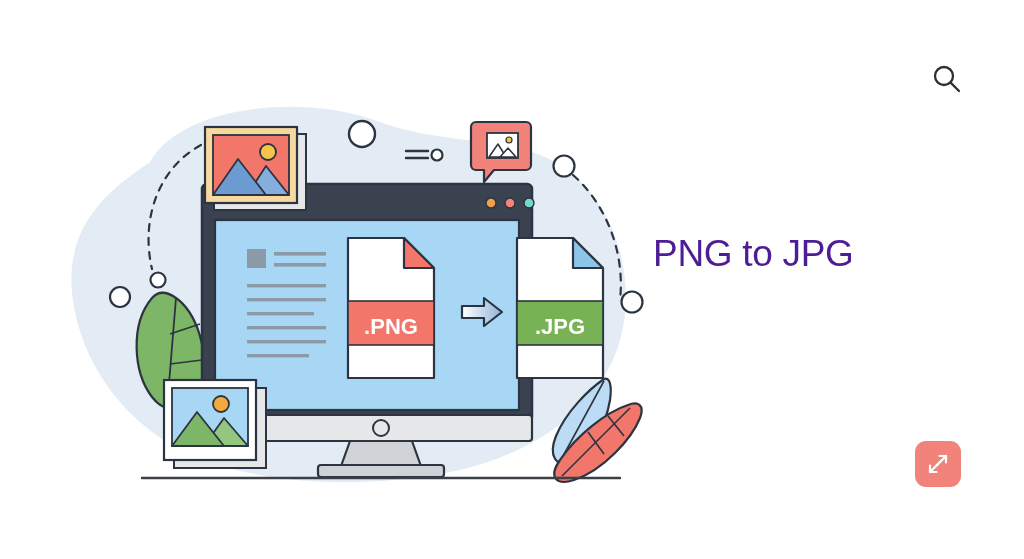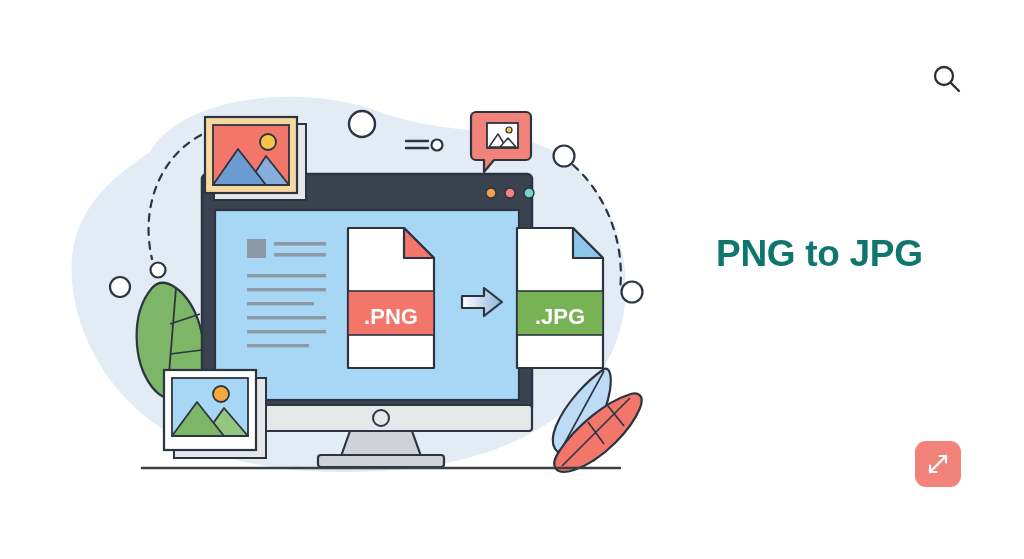--- a/index.html
+++ b/index.html
@@ -39,36 +39,36 @@
     background: #F2837A;
     cursor: pointer;
     display: flex;
     align-items: center;
     justify-content: center;
   }
 
   
   #headline {
     position: absolute;
-    left: 716px;
+    left: 653px;
     top: 228px;
     width: 300px;
     font-size: 37px;
-    font-weight: bold;
+    font-weight: normal;
     line-height: 1.42;
-    color: #0f766e;
+    color: #4c1d95;
     letter-spacing: -0.3px;
   }
   #headline .ln { display: block; white-space: nowrap; }
 
   
   #illustration {
     position: absolute;
     left: 0;
-    top: 2px;
+    top: 12px;
     width: 700px;
     height: 474px;
   }
   #illustration svg { display: block; }
 </style>
 </head>
 <body>
 
 <div id="page">
 

